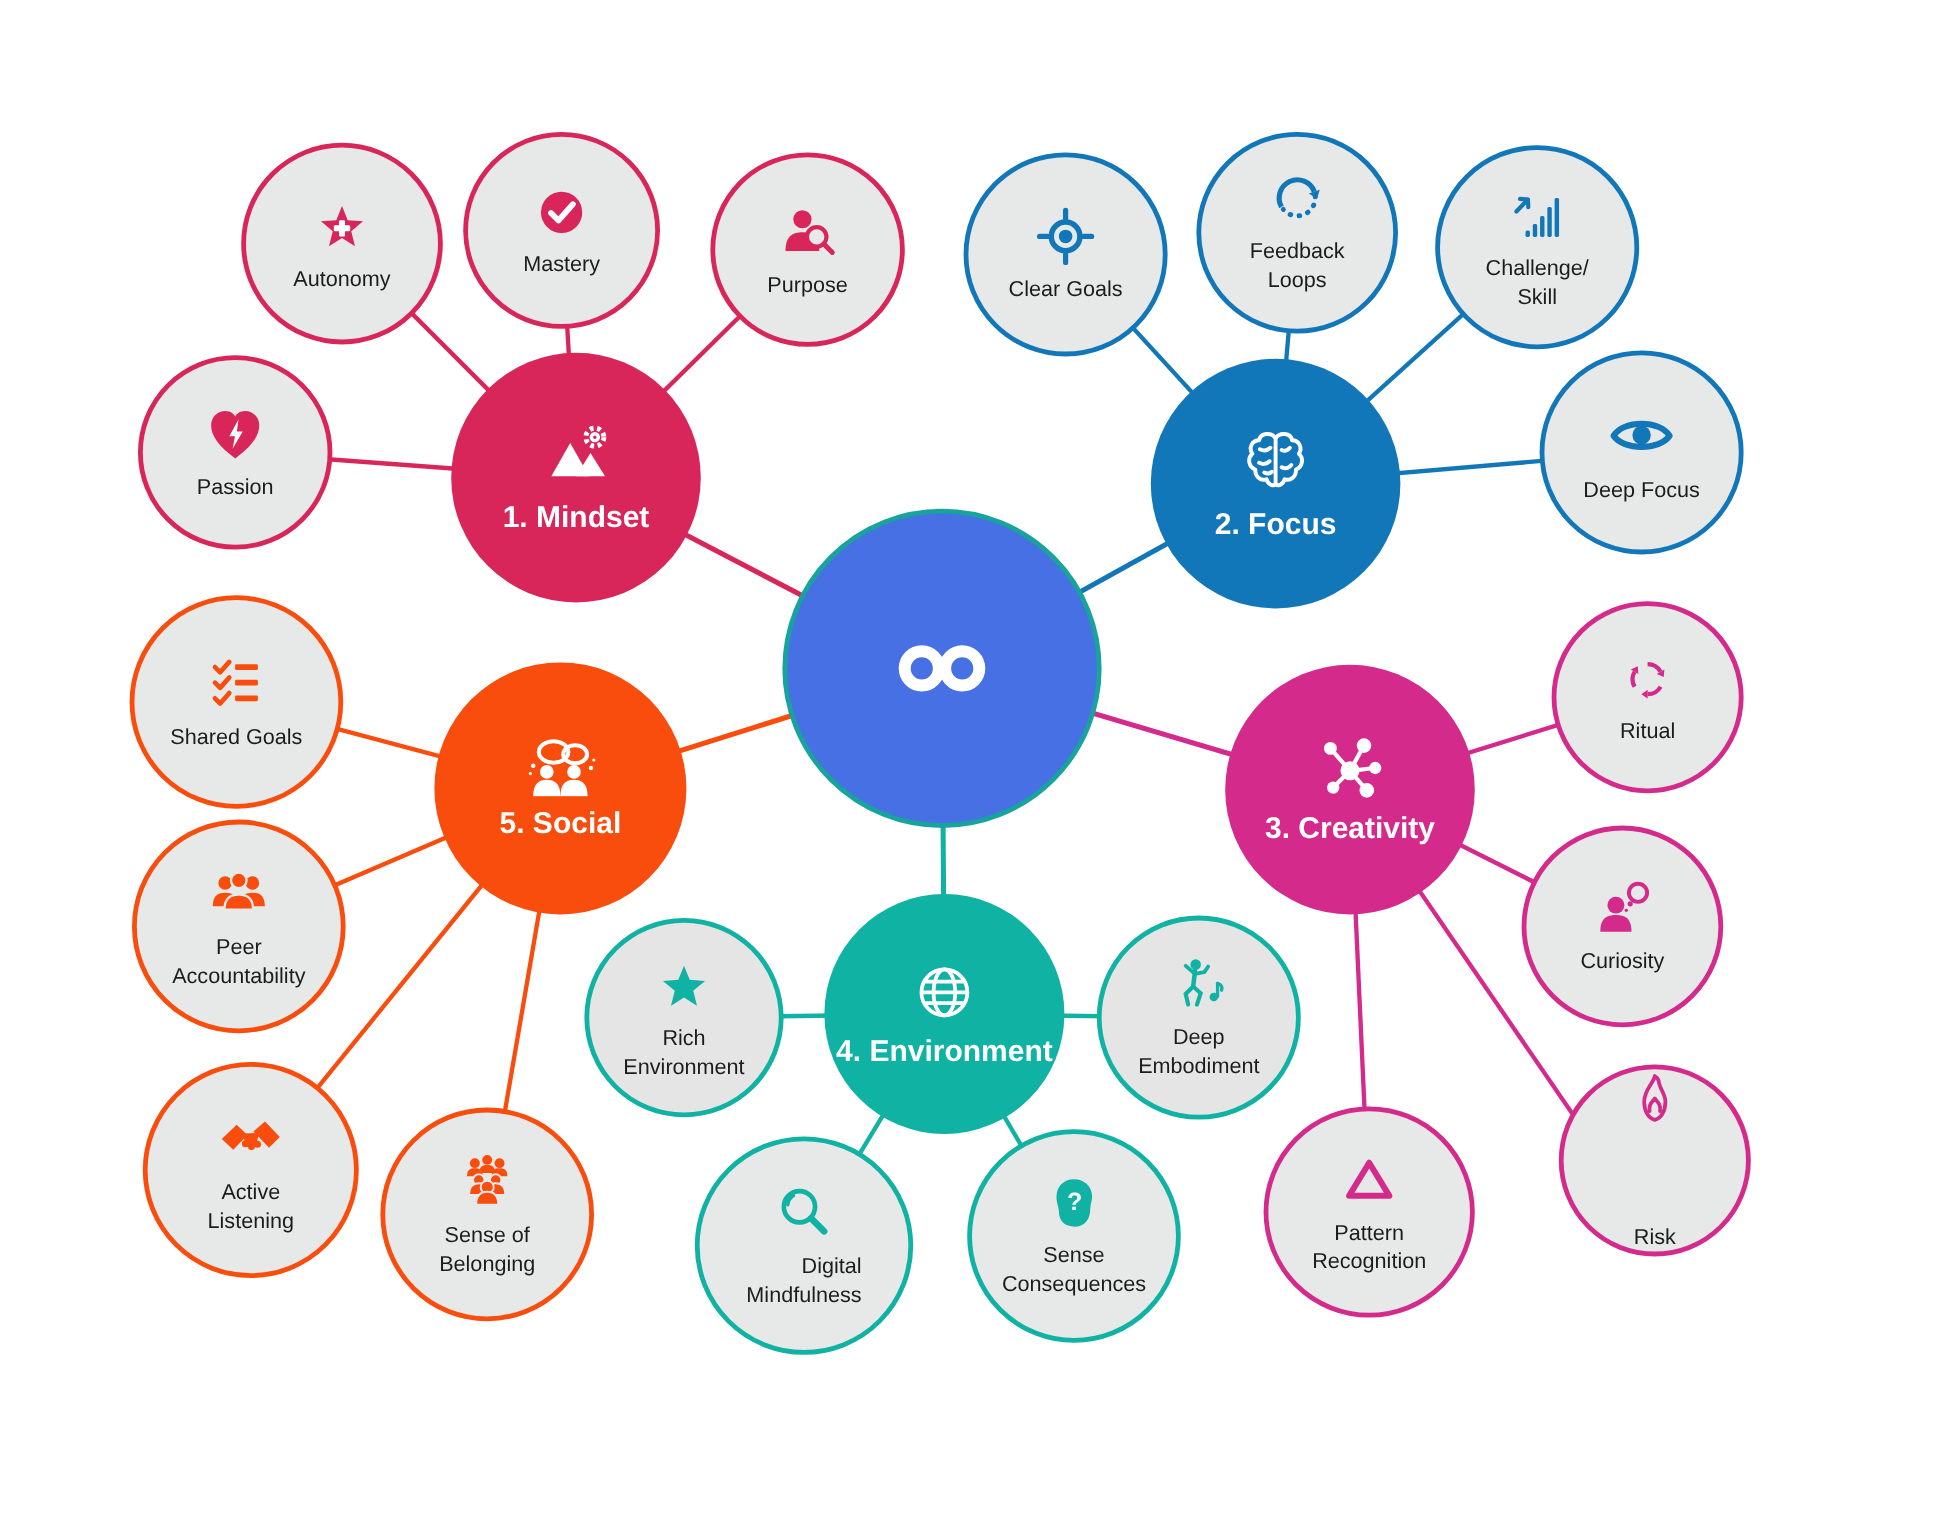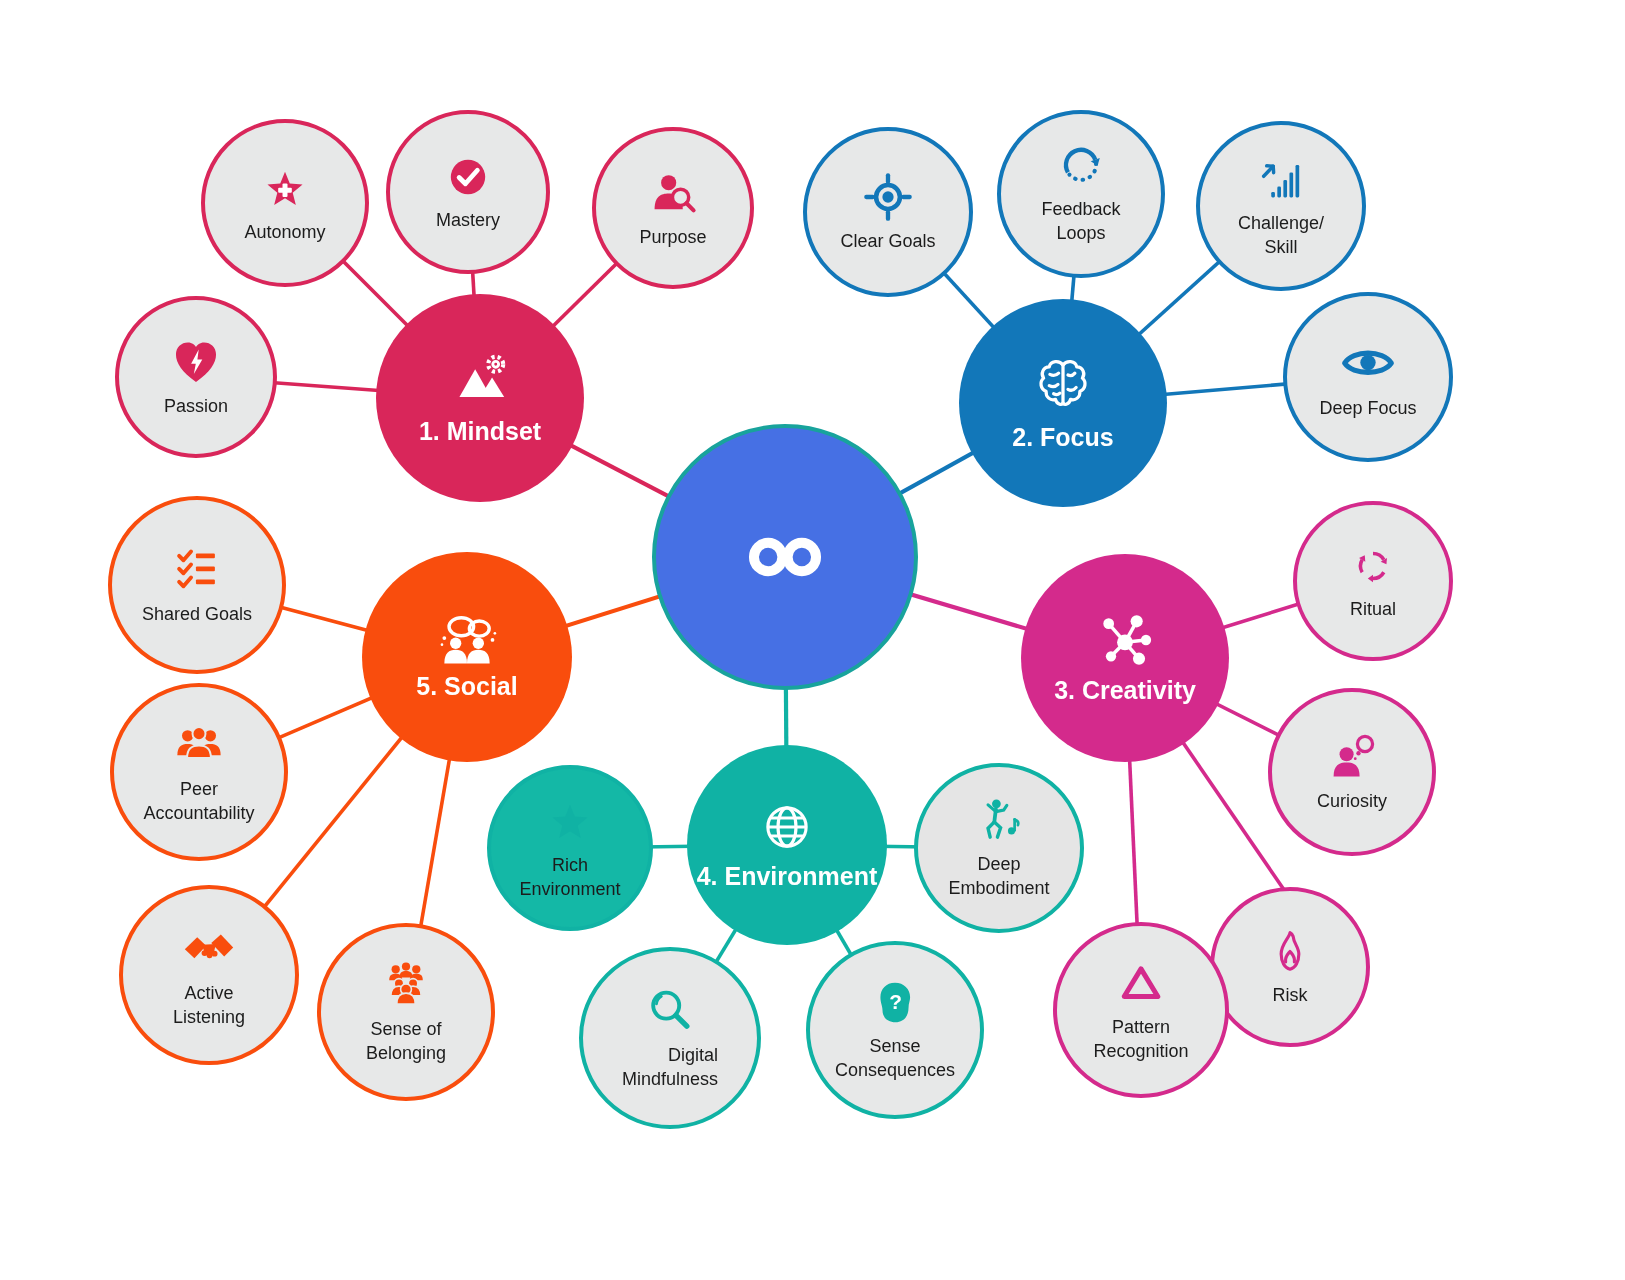--- a/index.html
+++ b/index.html
@@ -172,21 +172,21 @@
             <g fill="currentColor">
               <circle cx="19" cy="21.5" r="6.5"></circle>
               <path d="M7,42 C7,31.5 12,29 19,29 C26,29 31,31.5 31,42 Z"></path>
               <circle cx="30" cy="20.5" r="2"></circle>
               <circle cx="27" cy="25.5" r="1.3"></circle>
             </g>
             <circle cx="36" cy="12" r="7" fill="none" stroke="currentColor" stroke-width="3"></circle>
           </svg></span>
         <span class="label">Curiosity</span>
       </div>
-      <div class="node satellite" style="left: 1210px; top: 887px; width: 160px; height: 160px; background: rgb(231, 232, 232); border: 4.5px solid rgb(212, 42, 140);">
+      <div class="node satellite" style="left: 1299px; top: 887px; width: 160px; height: 160px; background: rgb(231, 232, 232); border: 4.5px solid rgb(212, 42, 140); justify-content: space-between;">
         <span class="icon" style="color: rgb(212, 42, 140);"><svg width="50" height="50" viewBox="0 0 48 48">
             <g fill="none" stroke="currentColor" stroke-width="3" stroke-linejoin="round" stroke-linecap="round">
               <path d="M24,5.5 C23,11 15.5,16.5 15.5,26 C15.5,33.5 19,39.5 24,40.5 C29,39.5 32.5,33.5 32.5,26 C32.5,19.5 27.5,15.5 27,9 C26.2,7 25.3,6.2 24,5.5 Z"></path>
               <path d="M19.8,33.5 C19,28.5 21.5,26.5 24,23.5 C26.5,26.5 29,28.5 28.2,33.5"></path>
             </g>
           </svg></span>
         <span class="label">Risk</span>
       </div>
       <div class="node satellite" style="left: 1053px; top: 922px; width: 176px; height: 176px; background: rgb(231, 232, 232); border: 4.5px solid rgb(212, 42, 140);">
         <span class="icon" style="color: rgb(212, 42, 140);"><svg width="52" height="52" viewBox="0 0 48 48">
@@ -208,21 +208,21 @@
               <circle cx="24" cy="26" r="6.8"></circle>
               <circle cx="10" cy="10" r="4.6"></circle>
               <circle cx="34" cy="8" r="5.2"></circle>
               <circle cx="42" cy="24" r="4.4"></circle>
               <circle cx="36" cy="40" r="5.2"></circle>
               <circle cx="12" cy="38" r="4.4"></circle>
             </g>
           </svg></span>
         <span class="label">3. Creativity</span>
       </div>
-      <div class="node satellite" style="left: 487px; top: 765px; width: 166px; height: 166px; background: #14b8a6; border: 4.5px solid rgb(16, 178, 164);">
+      <div class="node satellite" style="left: 487px; top: 765px; width: 166px; height: 166px; background: #e5e5e5; border: 4.5px solid rgb(16, 178, 164);">
         <span class="icon" style="color: rgb(16, 178, 164);"><svg width="52" height="52" viewBox="0 0 48 48">
             <polygon points="24,9 28.4,19.9 40.2,20.7 31.1,28.3 34,39.8 24,33.5 14,39.8 16.9,28.3 7.8,20.7 19.6,19.9" fill="currentColor"></polygon>
           </svg></span>
         <span class="label">Rich
 Environment</span>
       </div>
       <div class="node satellite" style="left: 914px; top: 763px; width: 170px; height: 170px; background: #e5e5e5; border: 4.5px solid rgb(16, 178, 164);">
         <span class="icon" style="color: rgb(16, 178, 164);"><svg width="50" height="50" viewBox="0 0 48 48">
             <g stroke="currentColor" stroke-linecap="round" fill="none">
               <path d="M21,12.5 L19.5,25" stroke-width="3.6"></path>

